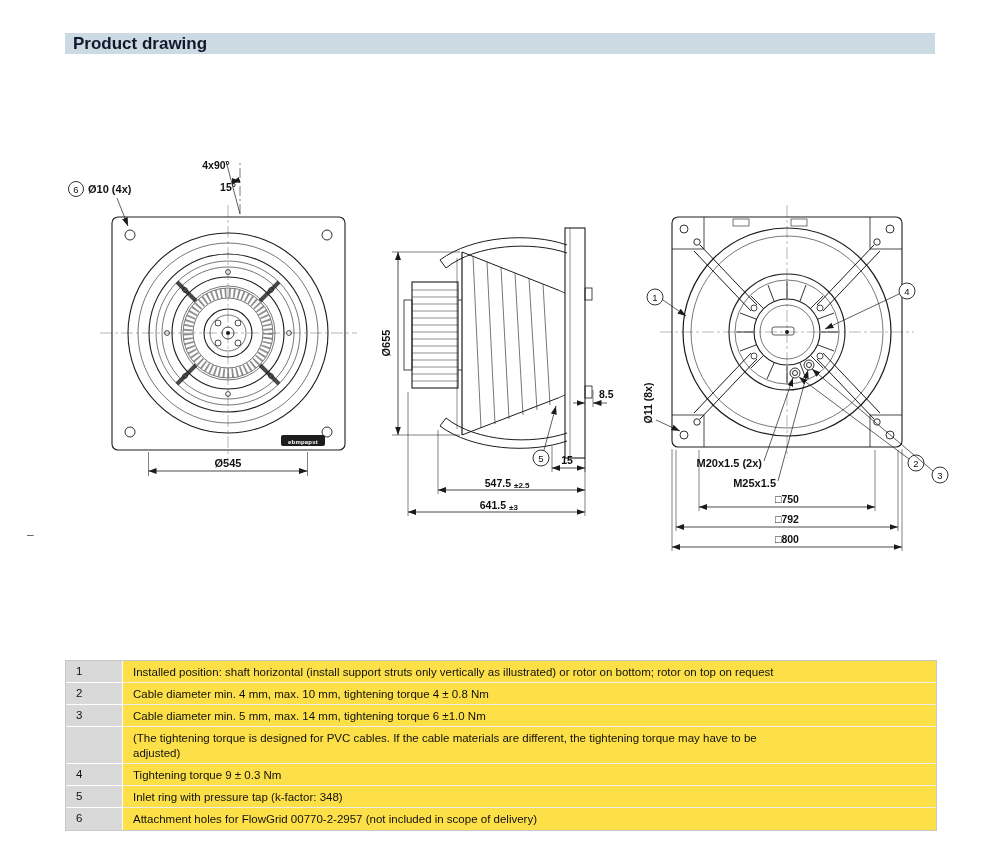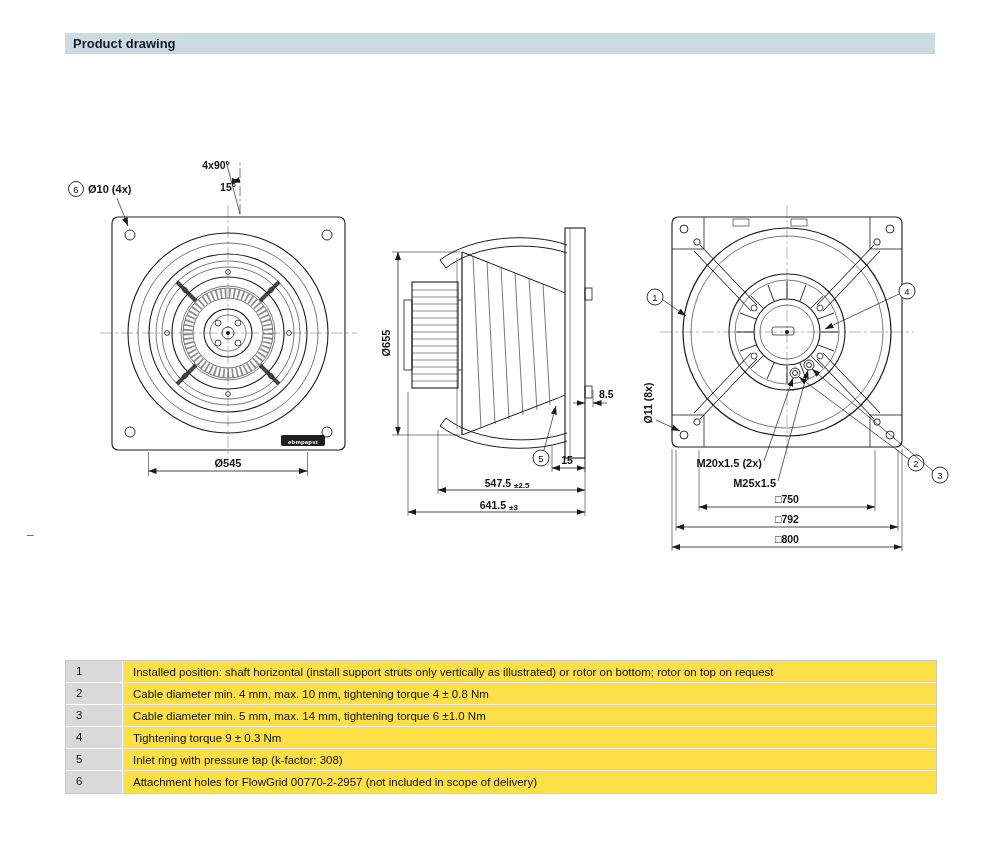--- a/index.html
+++ b/index.html
@@ -1,18 +1,18 @@
 <!DOCTYPE html>
 <html><head>
 <meta charset="utf-8">
 <style>
   html,body{margin:0;padding:0;background:#fff;}
   body{width:1000px;height:865px;position:relative;font-family:"Liberation Sans",sans-serif;overflow:hidden;}
   .header-bar{position:absolute;left:65px;top:33px;width:870px;height:21px;background:#ccdbe3;display:flex;align-items:center;}
-  .header-title{font-size:13px;font-weight:bold;color:#10182b;padding-left:8px;}
+  .header-title{font-size:17px;font-weight:bold;color:#10182b;padding-left:8px;}
   .margin-dash{position:absolute;left:27px;top:528px;font-size:12px;color:#555;}
   svg.drawing{position:absolute;left:0;top:0;}
   svg text{stroke:none;}
   .dt{font:bold 10.5px "Liberation Sans",sans-serif;fill:#111;}
   .dtl{font:bold 11px "Liberation Sans",sans-serif;fill:#111;}
   .dts{font:bold 8px "Liberation Sans",sans-serif;fill:#111;}
   .cn{font:9.5px "Liberation Sans",sans-serif;fill:#111;}
   .bt{font:bold 6px "Liberation Sans",sans-serif;fill:#fff;letter-spacing:.2px;}
   .notes-table{position:absolute;left:65px;top:660px;width:870px;border:1px solid #c8c8c8;font-size:11.5px;color:#111;}
   .note-row{display:flex;min-height:22px;}
@@ -278,24 +278,29 @@
   </div>
   <div class="note-row">
     <div class="note-num">2</div>
     <div class="note-text">Cable diameter min. 4 mm, max. 10 mm, tightening torque 4 ± 0.8 Nm</div>
   </div>
   <div class="note-row">
     <div class="note-num">3</div>
     <div class="note-text">Cable diameter min. 5 mm, max. 14 mm, tightening torque 6 ±1.0 Nm</div>
   </div>
   <div class="note-row">
+    <div class="note-num"></div>
+    <div class="note-text">(The tightening torque is designed for PVC cables. If the cable materials are different, the tightening torque may have to be
+adjusted)</div>
+  </div>
+  <div class="note-row">
     <div class="note-num">4</div>
     <div class="note-text">Tightening torque 9 ± 0.3 Nm</div>
   </div>
   <div class="note-row">
     <div class="note-num">5</div>
-    <div class="note-text">Inlet ring with pressure tap (k-factor: 308)</div>
+    <div class="note-text">Inlet ring with pressure tap (k-factor: 348)</div>
   </div>
   <div class="note-row">
     <div class="note-num">6</div>
     <div class="note-text">Attachment holes for FlowGrid 00770-2-2957 (not included in scope of delivery)</div>
   </div>
 </div>
 
 </body></html>

